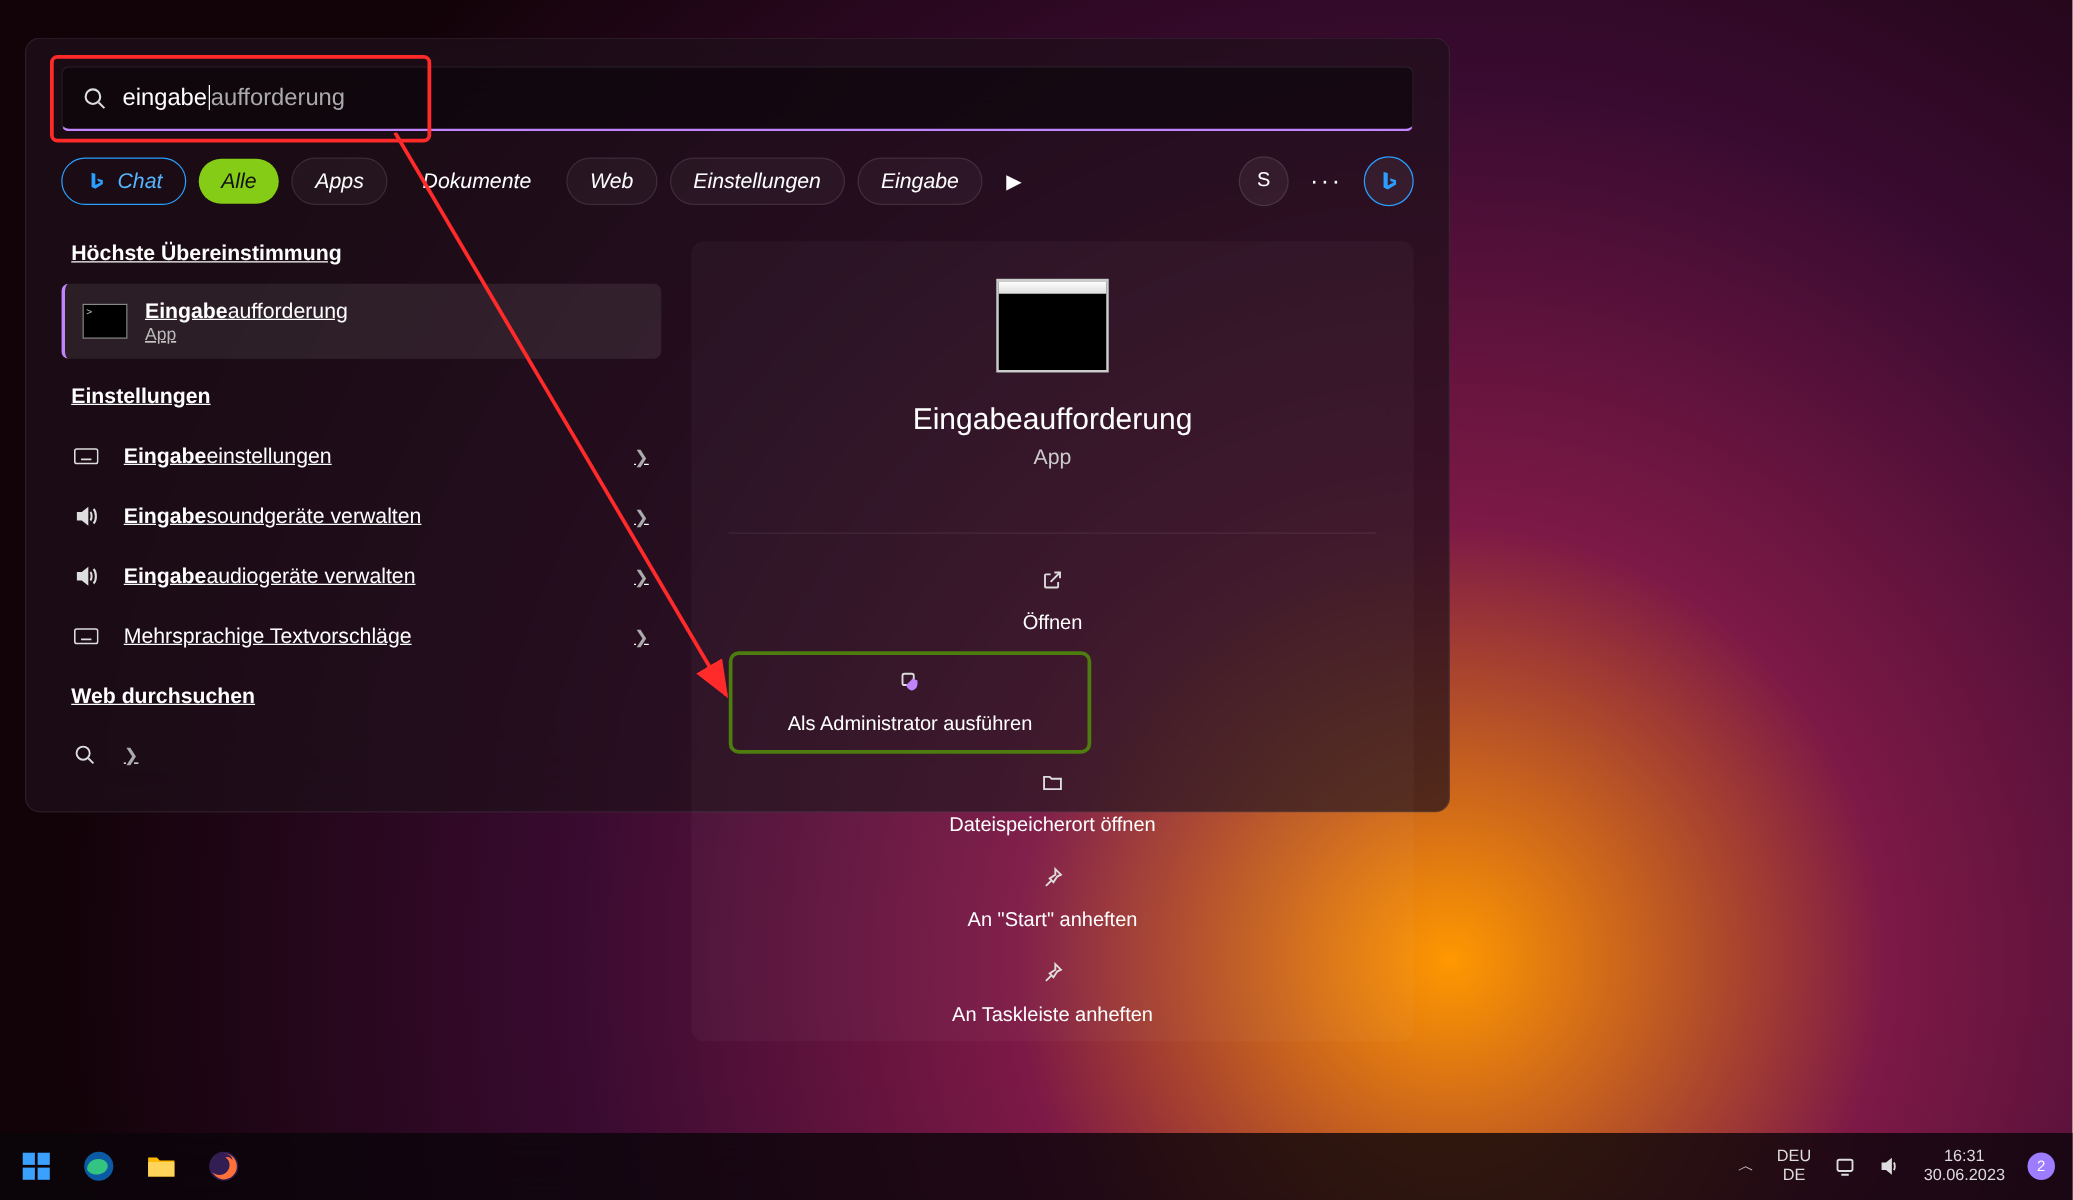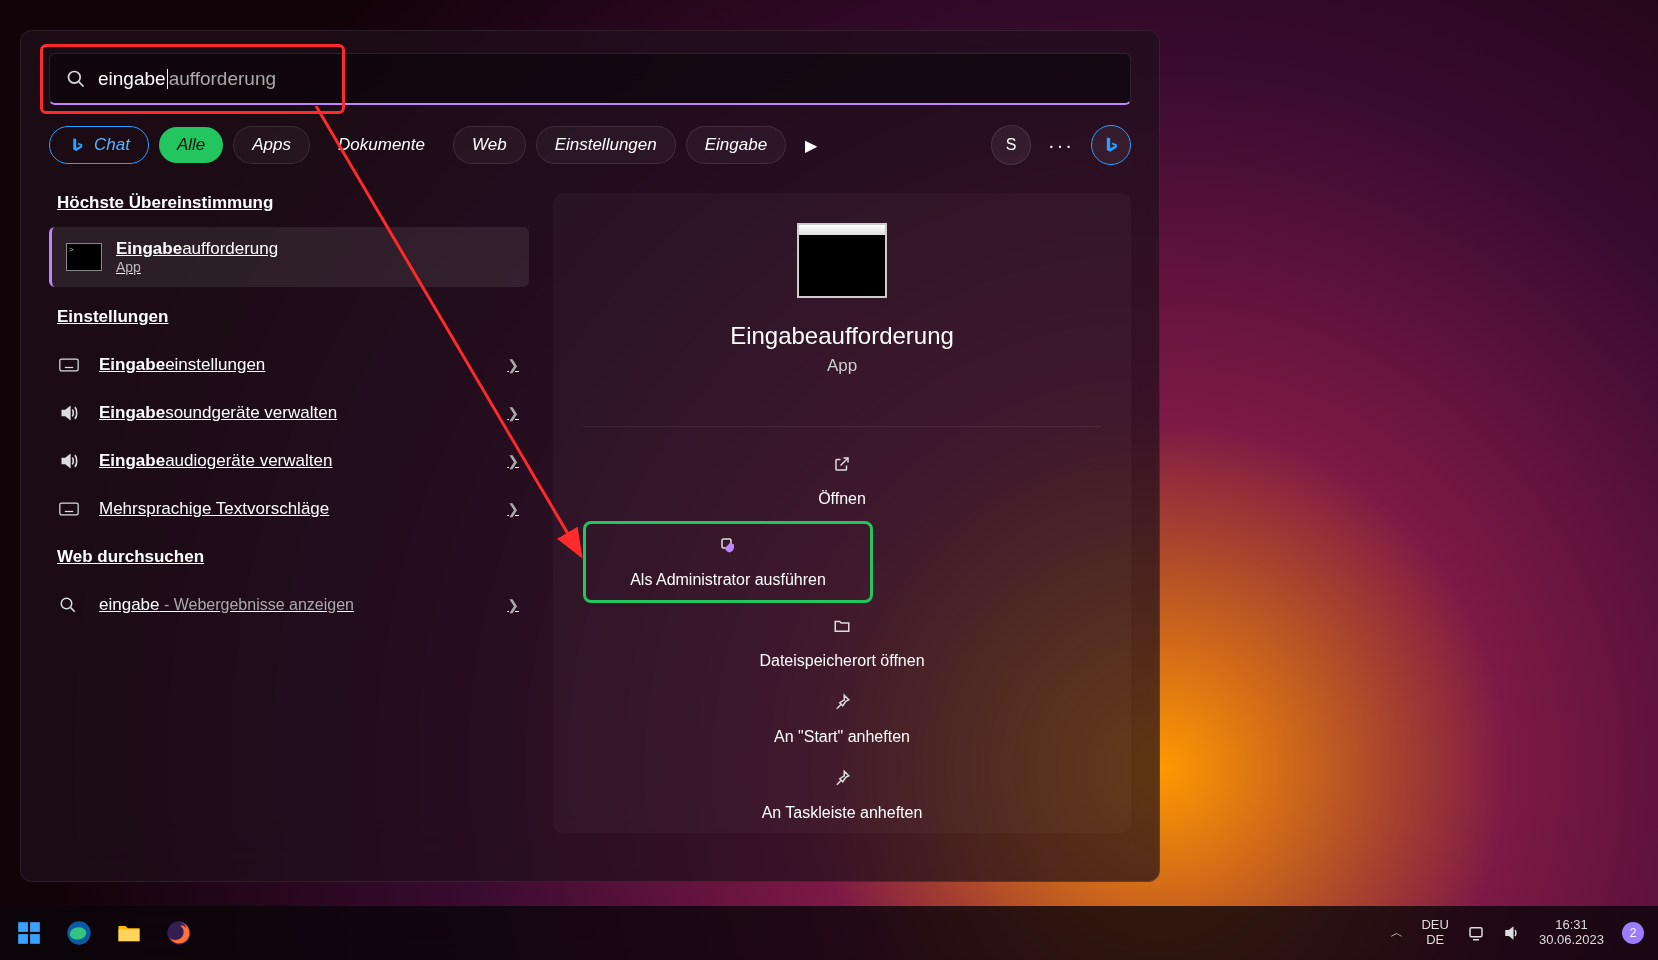--- a/index.html
+++ b/index.html
@@ -10,21 +10,21 @@
     position: relative;
     overflow: hidden;
     color: #fff;
   }
   
   .search-panel {
     position: absolute;
     top: 30px;
     left: 20px;
     width: 1140px;
-    height: 852px;
+    height: 620px;
     background: rgba(30, 15, 25, 0.7);
     backdrop-filter: blur(30px);
     border-radius: 12px;
     border: 1px solid rgba(255,255,255,0.08);
     padding: 22px 28px;
   }
   .search-bar {
     display: flex;
     align-items: center;
     background: rgba(10,5,10,0.6);
@@ -53,21 +53,21 @@
     display: inline-flex; align-items: center; gap: 8px;
     padding: 8px 18px;
     border-radius: 20px;
     background: rgba(255,255,255,0.04);
     border: 1px solid rgba(255,255,255,0.1);
     font-size: 17px;
     cursor: pointer;
     font-style: italic;
   }
   .chip.chat { background: transparent; border-color: #2a9fff; color: #55b5ff; }
-  .chip.active { background: #22c55e; color: #111; border:none;align-items:flex-end;}
+  .chip.active { background: #84cc16; color: #111; border:none;align-items:flex-end;}
   .chip.borderless { border: none; background: transparent; }
   .spacer { flex: 1; }
   .round-btn {
     width: 40px; height: 40px; border-radius: 50%;
     display: inline-flex; align-items: center; justify-content: center;
     background: rgba(255,255,255,0.06);
     border: 1px solid rgba(255,255,255,0.1);
     cursor: pointer;
     font-size:16px;
   }
@@ -121,21 +121,21 @@
   .action-item {
     display: flex; align-items: center; gap: 16px;
     padding: 11px 8px;
     font-size: 16px;
     cursor: pointer;
     border-radius: 6px;
     flex-direction: column;
   }
   .action-item .ico { width:20px; height:20px; color:#ddd; display:flex;align-items:center;justify-content:center;}
   .highlight-box-2 {
-    border: 3px solid #22c55e;
+    border: 3px solid #4d7c0f;
     border-radius: 8px;
     margin: 2px 0;
     width: 290px;
   }
   
   .arrow-svg {
     position: absolute;
     top: 75px; left: 160px;
     width: 420px; height: 480px;
     pointer-events: none;
@@ -277,21 +277,20 @@
         </div>
 
       <div class="section-title" style="margin-top:14px">Web durchsuchen</div>
       <div class="list-item web-item">
         <span class="icon">
             <svg width="18" height="18" viewBox="0 0 24 24" fill="none" stroke="currentColor" stroke-width="2">
               <circle cx="10" cy="10" r="7"></circle>
               <line x1="21" y1="21" x2="15.5" y2="15.5"></line>
             </svg>
           </span>
-        <span class="label"><span>eingabe</span><span class="suffix"> - Webergebnisse anzeigen</span></span>
         <span class="chev">❯</span>
       </div>
     </div>
 
     <div class="right-col">
       <div class="app-icon"></div>
       <div class="app-title">Eingabeaufforderung</div>
       <div class="app-subtitle">App</div>
       <hr style="border:none;border-top:1px solid rgba(255,255,255,0.08);margin-bottom:16px">
       <div class="action-list" id="action-list">

